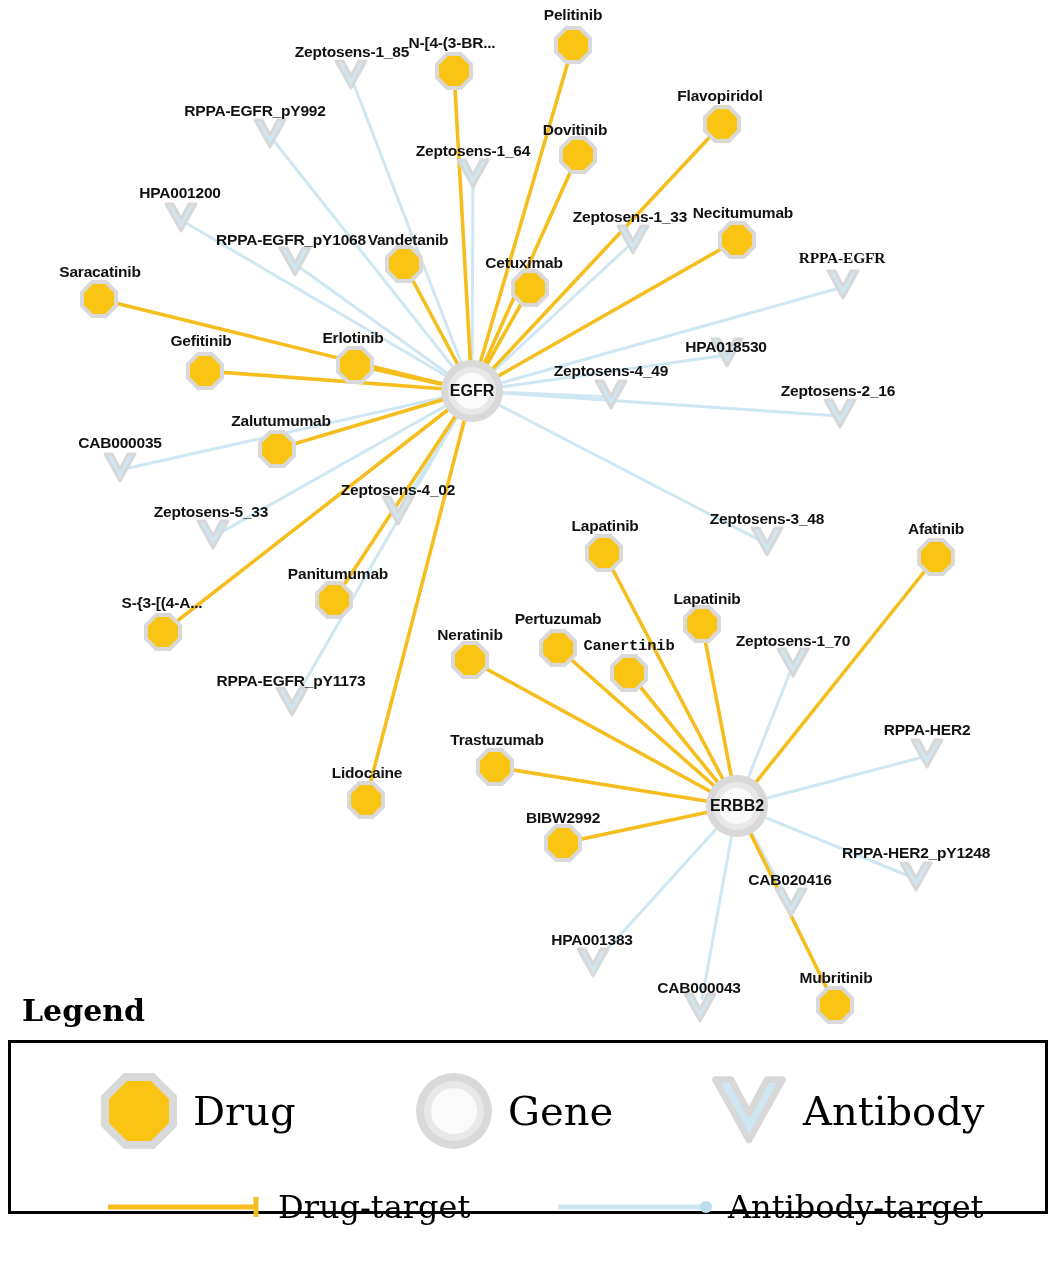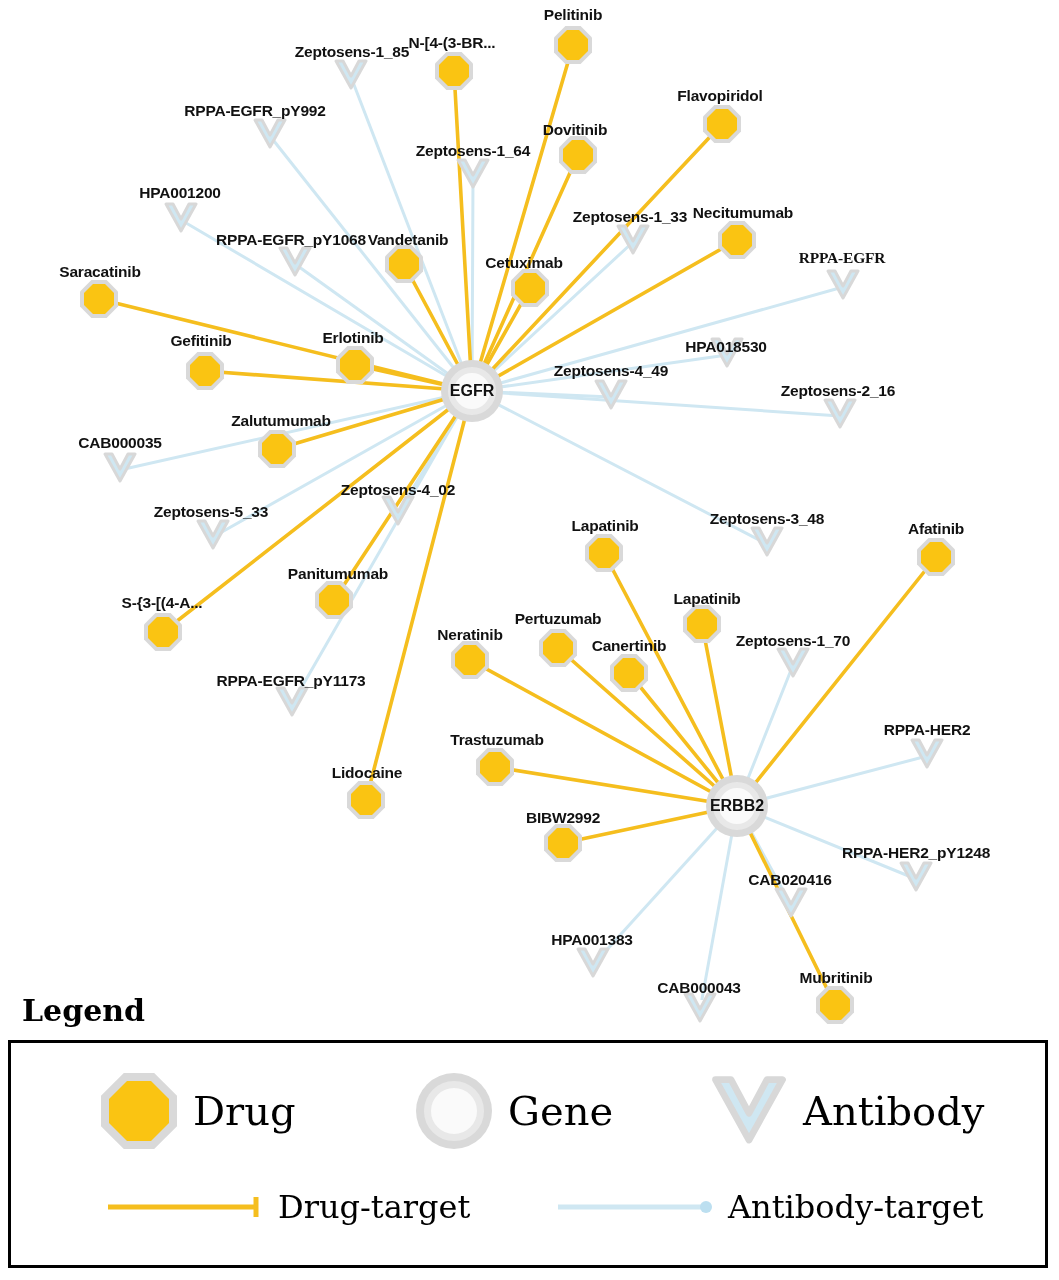--- a/index.html
+++ b/index.html
@@ -95,21 +95,21 @@
     font-size: 30px;
     font-weight: bold;
     font-family: "DejaVu Serif", serif;
     color: #000;
   }
   #legend-box {
     position: absolute;
     left: 8px;
     top: 1040px;
     width: 1040px;
-    height: 228px;
+    height: 174px;
     border: 3px solid #000;
     box-sizing: border-box;
     background: #fff;
   }
   .legend-row1 {
     position: absolute;
     top: 20px;
     left: 0;
     width: 100%;
     height: 110px;
@@ -378,21 +378,21 @@
         <div class="drug-outer">
           <div class="drug-shape"></div>
         </div>
       </div>
       <div class="node-label" style="left: 558px; top: 619px;">Pertuzumab</div>
       <div class="node" style="left: 629px; top: 673px;">
         <div class="drug-outer">
           <div class="drug-shape"></div>
         </div>
       </div>
-      <div class="node-label" style="left: 629px; top: 646px;">Canertinib</div>
+      <div class="node-label" style="left: 629px; top: 646px; font-family: Liberation Mono, monospace;">Canertinib</div>
       <div class="node" style="left: 495px; top: 767px;">
         <div class="drug-outer">
           <div class="drug-shape"></div>
         </div>
       </div>
       <div class="node-label" style="left: 497px; top: 740px;">Trastuzumab</div>
       <div class="node" style="left: 366px; top: 800px;">
         <div class="drug-outer">
           <div class="drug-shape"></div>
         </div>

